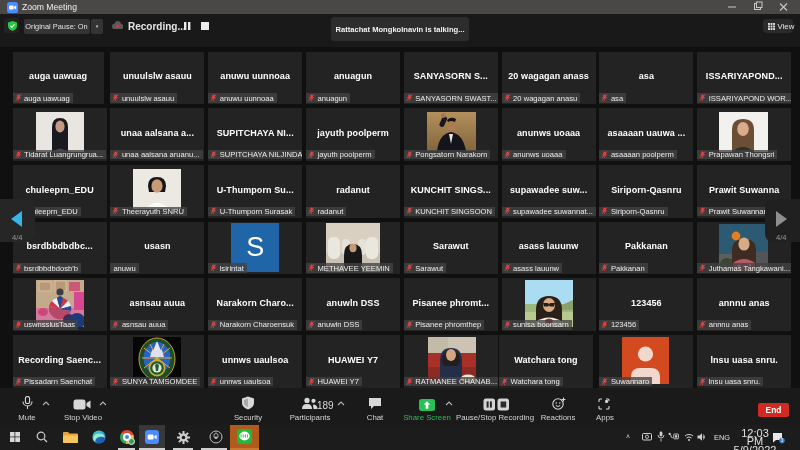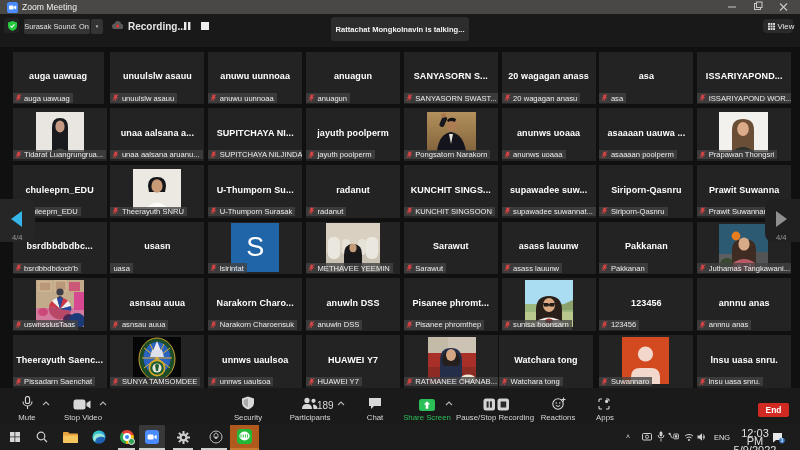--- a/index.html
+++ b/index.html
@@ -21,21 +21,21 @@
     <rect x="30.5" y="3.5" width="6" height="6" fill="none" stroke="#c8c8c8" stroke-width="1"></rect>
     <rect x="32.5" y="2" width="5.5" height="5.5" fill="#494846" stroke="#c8c8c8" stroke-width="1"></rect>
     <path d="M56 3.5 l7 7 M63 3.5 l-7 7" stroke="#c8c8c8" stroke-width="1.1"></path>
   </svg>
 <div class="abs" style="left:0;top:14px;width:800px;height:33px;background:#191919"></div>
 <div class="abs" style="left:4px;top:18px;width:15px;height:15px;background:#232323;border-radius:3px"></div>
 <svg class="abs" style="left:7.5px;top:20.5px" width="9" height="10" viewBox="0 0 9 10">
     <path d="M4.5 0 L9 1.5 V5 q0 3.4-4.5 5 Q0 8.4 0 5 V1.5 Z" fill="#26c940"></path>
     <path d="M2.5 4.8 l1.4 1.5 2.6-3" stroke="#fff" stroke-width="1.1" fill="none"></path>
   </svg>
-<div class="abs" style="left:23.5px;top:18.5px;width:66px;height:15px;background:#343434;border-radius:2px;color:#e2e2e2;font-size:7.4px;display:flex;align-items:center;justify-content:center">Surasak Sound: On</div>
+<div class="abs" style="left:23.5px;top:18.5px;width:66px;height:15px;background:#343434;border-radius:2px;color:#e2e2e2;font-size:7.4px;display:flex;align-items:center;justify-content:center">Original Pause: On</div>
 <div class="abs" style="left:91px;top:18.5px;width:12px;height:15px;background:#343434;border-radius:2px;color:#c8c8c8;font-size:5px;display:flex;align-items:center;justify-content:center">▾</div>
 <svg class="abs" style="left:112px;top:20px" width="11" height="11" viewBox="0 0 11 11">
     <path d="M3 9 a2.8 2.8 0 0 1 -0.4-5.6 a3.4 3.4 0 0 1 6.6 0.7 a2.4 2.4 0 0 1 -0.4 4.9 Z" fill="#5a5a5a"></path>
     <circle cx="5.6" cy="6" r="1.6" fill="#e03535"></circle>
   </svg>
 <div class="abs" style="left:128px;top:20.5px;color:#e6e6e6;font-size:10px;font-weight:bold">Recording...</div>
 <svg class="abs" style="left:183px;top:20.5px" width="27" height="10" viewBox="0 0 27 10">
     <rect x="1" y="1" width="2.4" height="8" fill="#ececec"></rect>
     <rect x="5" y="1" width="2.4" height="8" fill="#ececec"></rect>
     <rect x="18" y="1" width="8" height="8" fill="#ececec"></rect>
@@ -381,21 +381,21 @@
         <rect x="2.6" y="0.6" width="2.8" height="4.6" rx="1.4" fill="#e04545"></rect>
         <path d="M1.4 3.6a2.7 2.7 0 0 0 5.2 0" fill="none" stroke="#e04545" stroke-width="0.9"></path>
         <line x1="4" y1="6.4" x2="4" y2="8" stroke="#e04545" stroke-width="0.9"></line>
         <line x1="6.8" y1="0.4" x2="1.0" y2="7.6" stroke="#e04545" stroke-width="1.1"></line>
       </svg>
       <span>bsrdbbdbdosb'b</span>
     </div>
 </div>
 <div class="tile" style="left:110.4px;top:221.6px;width:94.0px;height:52.8px">
 <div class="cname">usasn</div>
-<div class="lbl" style="padding-left:3px">uasa</div>
+<div class="lbl" style="padding-left:3px">anuwu</div>
 </div>
 <div class="tile" style="left:208.2px;top:221.6px;width:94.0px;height:52.8px">
 <div style="position:absolute;left:23px;top:1px;width:48px;height:49px;background:#2065a8;color:#fff;font-size:27px;font-weight:400;display:flex;align-items:center;justify-content:center">S</div>
 <div class="lbl">
       <svg class="mic" width="7" height="8" viewBox="0 0 8 9">
         <rect x="2.6" y="0.6" width="2.8" height="4.6" rx="1.4" fill="#e04545"></rect>
         <path d="M1.4 3.6a2.7 2.7 0 0 0 5.2 0" fill="none" stroke="#e04545" stroke-width="0.9"></path>
         <line x1="4" y1="6.4" x2="4" y2="8" stroke="#e04545" stroke-width="0.9"></line>
         <line x1="6.8" y1="0.4" x2="1.0" y2="7.6" stroke="#e04545" stroke-width="1.1"></line>
       </svg>
@@ -605,21 +605,21 @@
       <svg class="mic" width="7" height="8" viewBox="0 0 8 9">
         <rect x="2.6" y="0.6" width="2.8" height="4.6" rx="1.4" fill="#e04545"></rect>
         <path d="M1.4 3.6a2.7 2.7 0 0 0 5.2 0" fill="none" stroke="#e04545" stroke-width="0.9"></path>
         <line x1="4" y1="6.4" x2="4" y2="8" stroke="#e04545" stroke-width="0.9"></line>
         <line x1="6.8" y1="0.4" x2="1.0" y2="7.6" stroke="#e04545" stroke-width="1.1"></line>
       </svg>
       <span>annnu anas</span>
     </div>
 </div>
 <div class="tile" style="left:12.6px;top:335.0px;width:94.0px;height:52.8px">
-<div class="cname">Theerayuth  Saenc...</div>
+<div class="cname">Recording  Saenc...</div>
 <div class="lbl">
       <svg class="mic" width="7" height="8" viewBox="0 0 8 9">
         <rect x="2.6" y="0.6" width="2.8" height="4.6" rx="1.4" fill="#e04545"></rect>
         <path d="M1.4 3.6a2.7 2.7 0 0 0 5.2 0" fill="none" stroke="#e04545" stroke-width="0.9"></path>
         <line x1="4" y1="6.4" x2="4" y2="8" stroke="#e04545" stroke-width="0.9"></line>
         <line x1="6.8" y1="0.4" x2="1.0" y2="7.6" stroke="#e04545" stroke-width="1.1"></line>
       </svg>
       <span>Pissadarn Saenchat</span>
     </div>
 </div>

